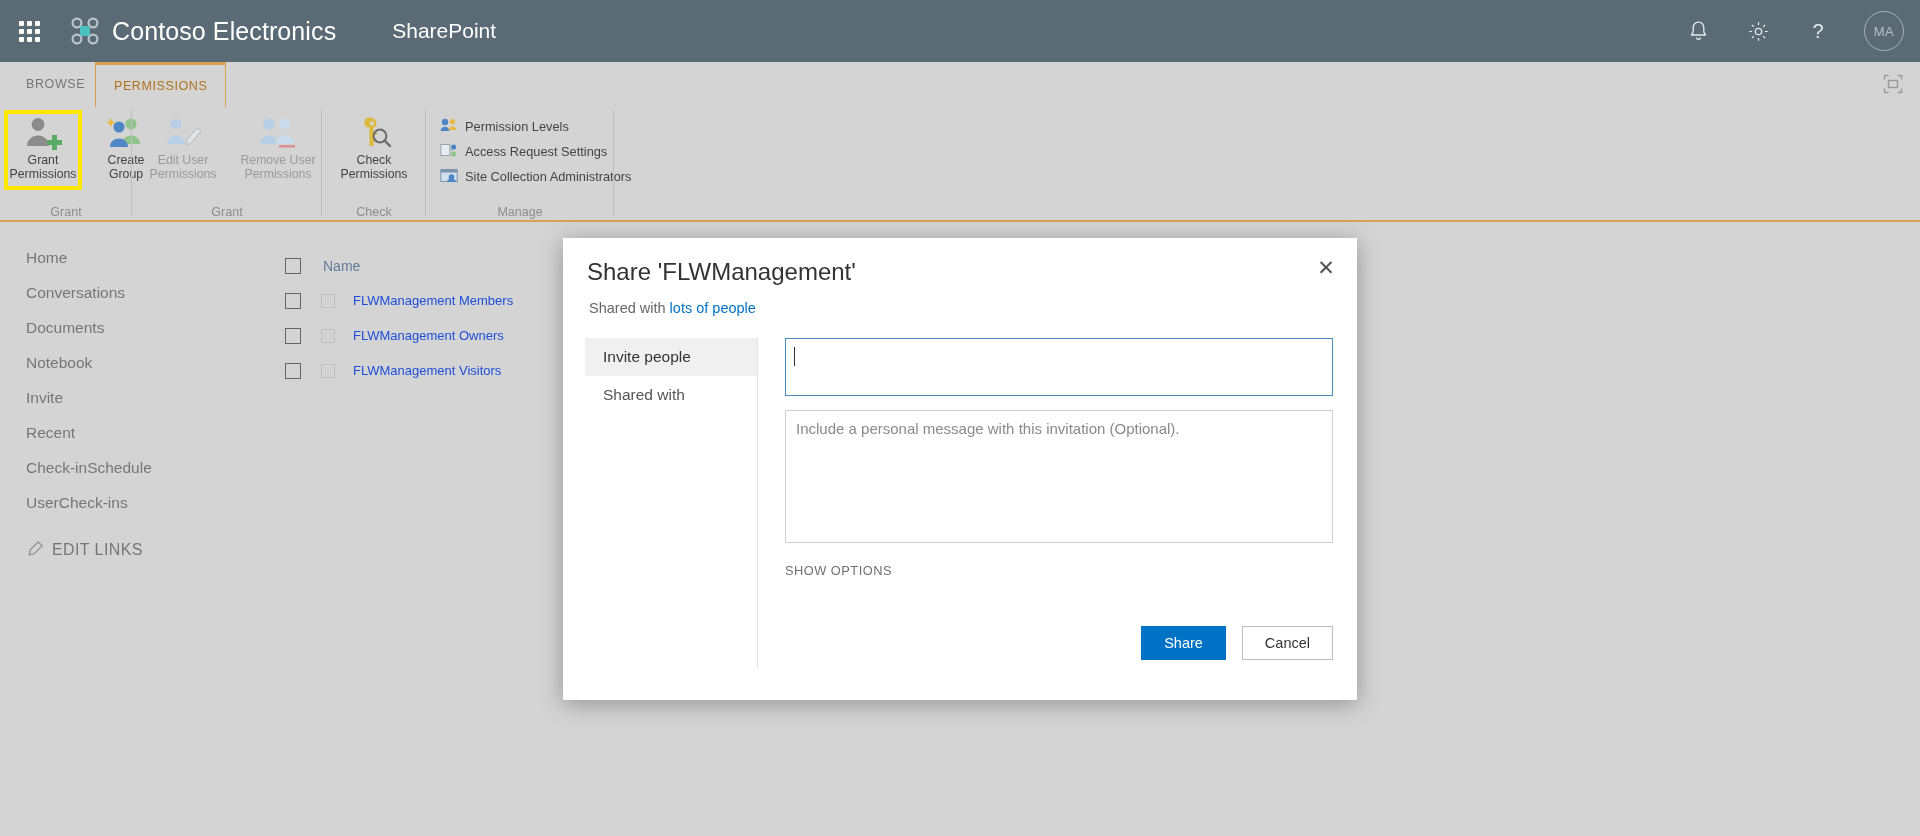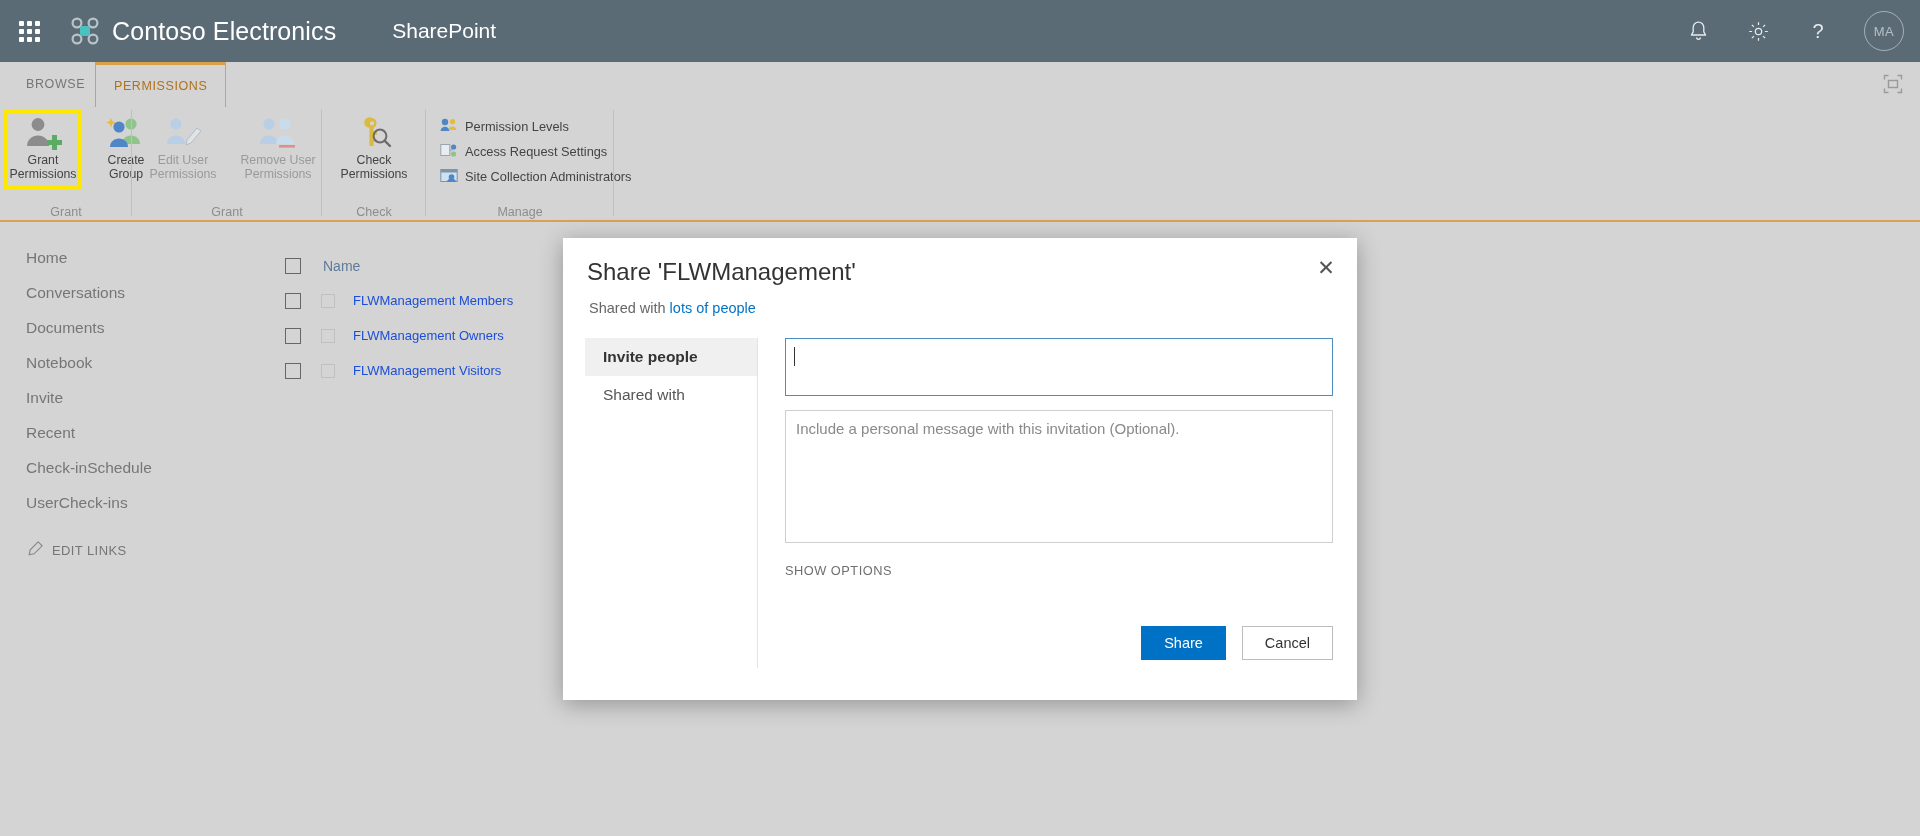--- a/index.html
+++ b/index.html
@@ -144,21 +144,21 @@
   .leftnav { position:absolute; left:0; top:240px; width:270px; }
   .navitem {
     height: 35px; display:flex; align-items:center;
     padding-left: 26px;
     font-size: 15.5px; color:#767676; cursor:pointer;
   }
   .editlinks {
     margin-top: 13px;
     height: 34px; display:flex; align-items:center; gap:9px;
     padding-left: 28px;
-    font-size: 13px; color:#767676; letter-spacing:.4px; cursor:pointer;
+    font-size: 16px; color:#767676; letter-spacing:.4px; cursor:pointer;
   }
 
   
   .list { position:absolute; left:275px; top:248px; width:380px; }
   .listrow { height: 35px; display:flex; align-items:center; }
   .cbx {
     width: 16px; height: 16px;
     border: 1.6px solid #666; background: transparent;
     margin-left: 10px; cursor:pointer; flex: 0 0 auto;
   }
@@ -196,21 +196,21 @@
   .modal-nav {
     position:absolute; left: 22px; top: 100px;
     width: 173px; height: 330px;
     border-right: 1px solid #e4e4e4;
   }
   .navtab {
     height: 38px; display:flex; align-items:center;
     padding-left: 18px;
     font-size: 15.5px; color:#555; cursor:pointer;
   }
-  .navtab.active { background:#f0f0f0; color:#333; font-weight:700; }
+  .navtab.active { background:#f0f0f0; color:#333; font-weight:400; }
 
   .modal-body { position:absolute; left: 222px; top: 100px; width: 548px; }
   .invite-input {
     width: 548px; height: 58px;
     border: 1px solid #4b8ec4;
     background:#fff;
     padding: 8px 10px;
     font-size: 15px; color:#333;
     font-family: "Liberation Sans", sans-serif;
     outline: none;

